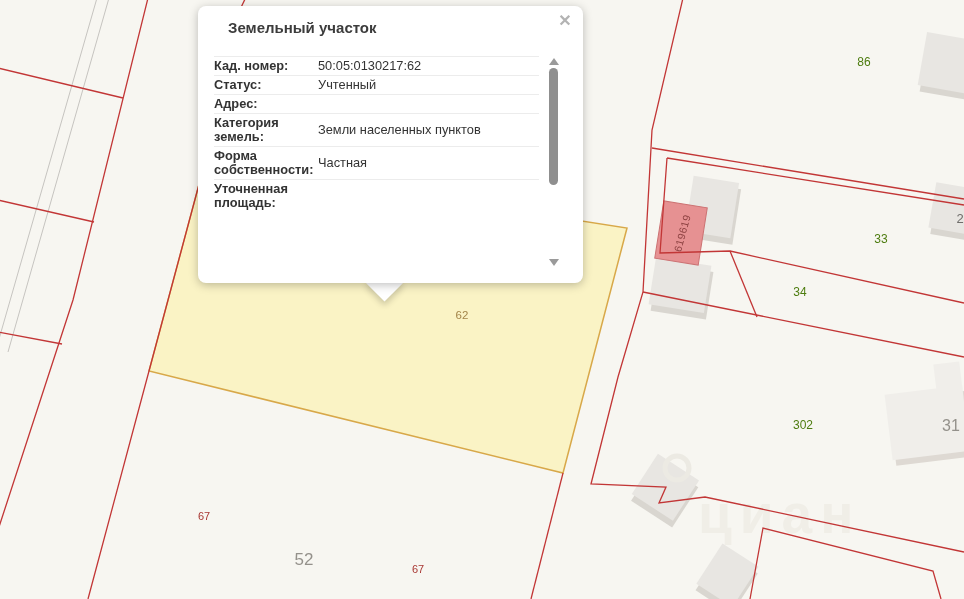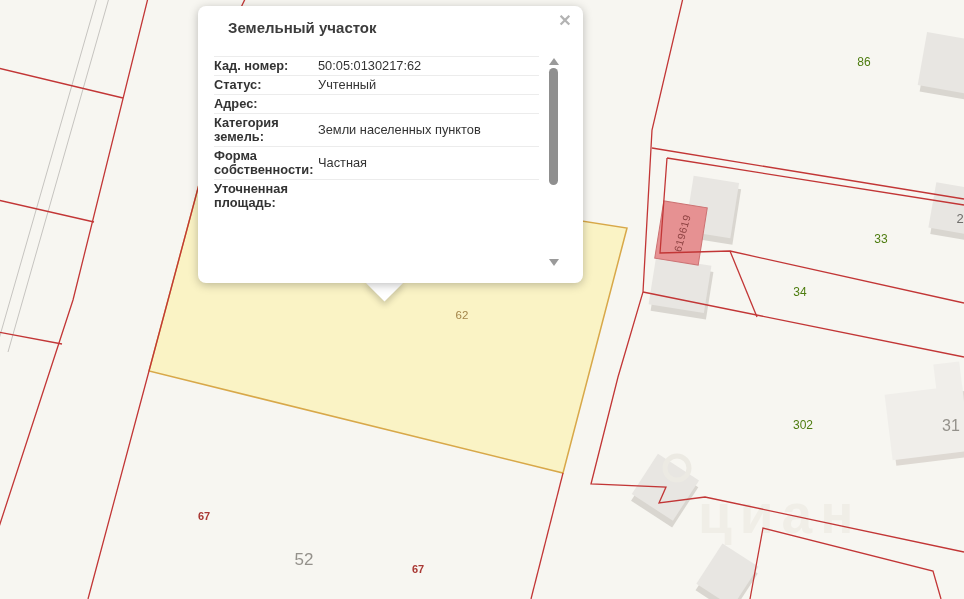--- a/index.html
+++ b/index.html
@@ -7,21 +7,21 @@
     position:relative;width:964px;height:599px;overflow:hidden;
     background:#f7f6f1;font-family:"Liberation Sans",sans-serif;
   }
   .stage svg{position:absolute;left:0;top:0;}
   
   .map-label{
     position:absolute;transform:translate(-50%,-50%);
     white-space:nowrap;z-index:2;pointer-events:none;
   }
   .lab-red{color:#4d7c0f;font-size:12px;}
-  .lab-red-sm{color:#a93834;font-size:11px;font-weight:bold;}
+  .lab-red-sm{color:#a93834;font-size:11px;font-weight:normal;}
   .lab-gray{color:#94918b;font-size:16px;}
   .lab-gray-big{color:#94918b;font-size:17px;}
   .lab-olive{color:#a3854a;font-size:11.5px;}
   .lab-bld{color:#6f6d6a;font-size:13px;}
   .lab-rot{
     color:#8d4141;font-size:10.5px;letter-spacing:0.5px;
     transform:translate(-50%,-50%) rotate(-75deg);
   }
   
   .callout{

